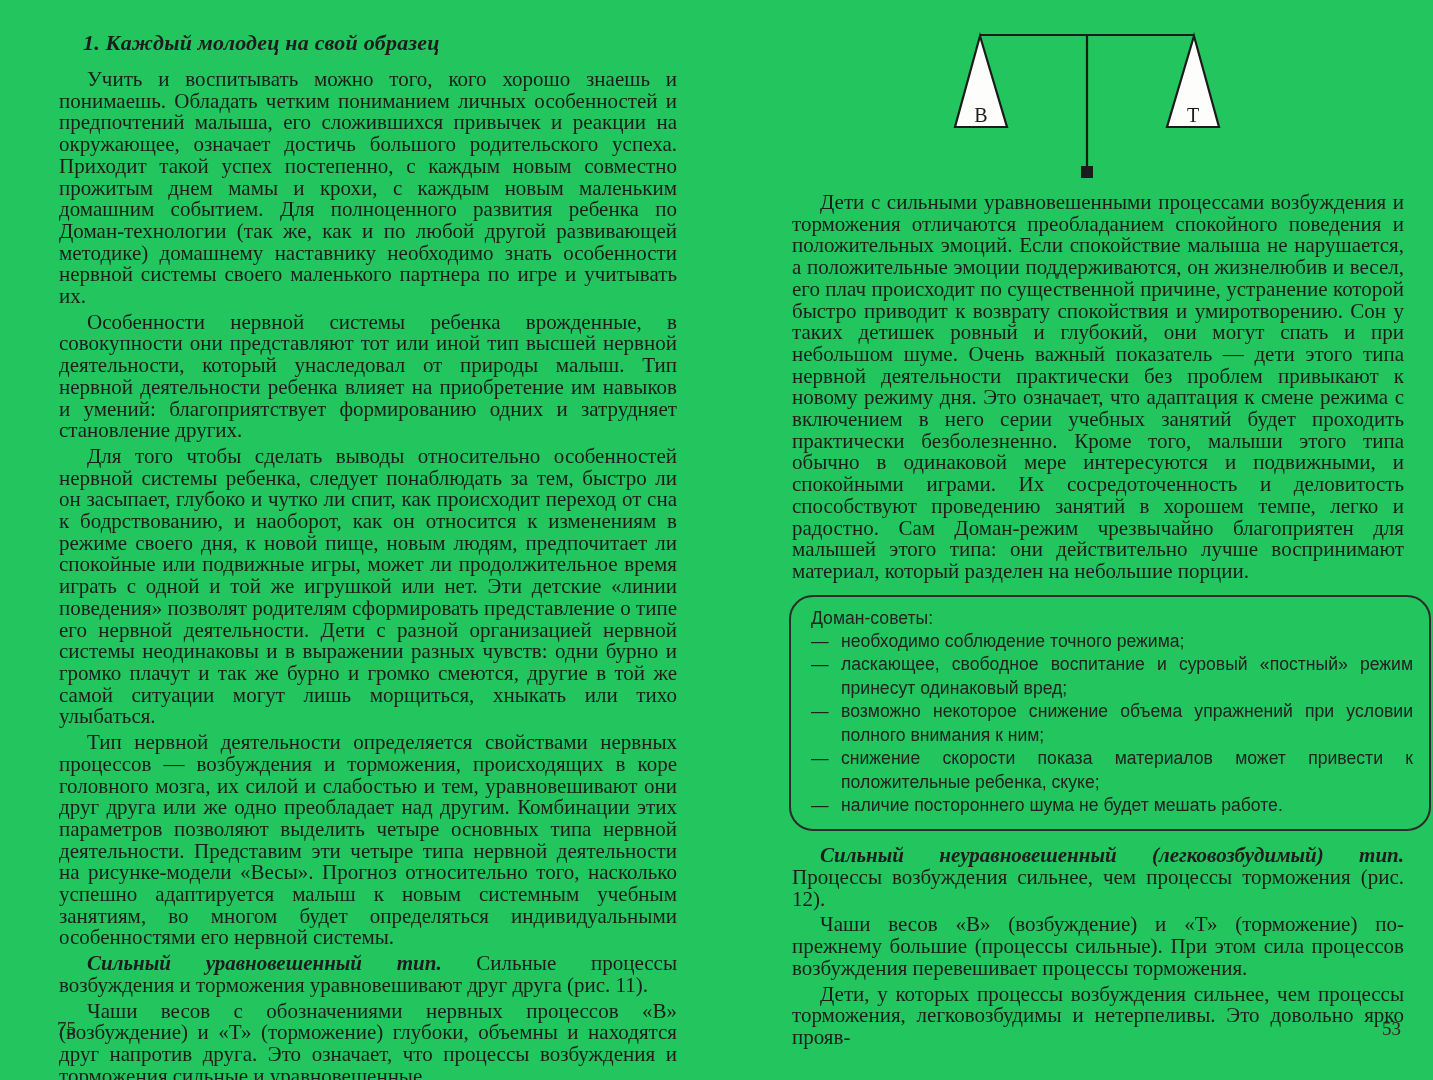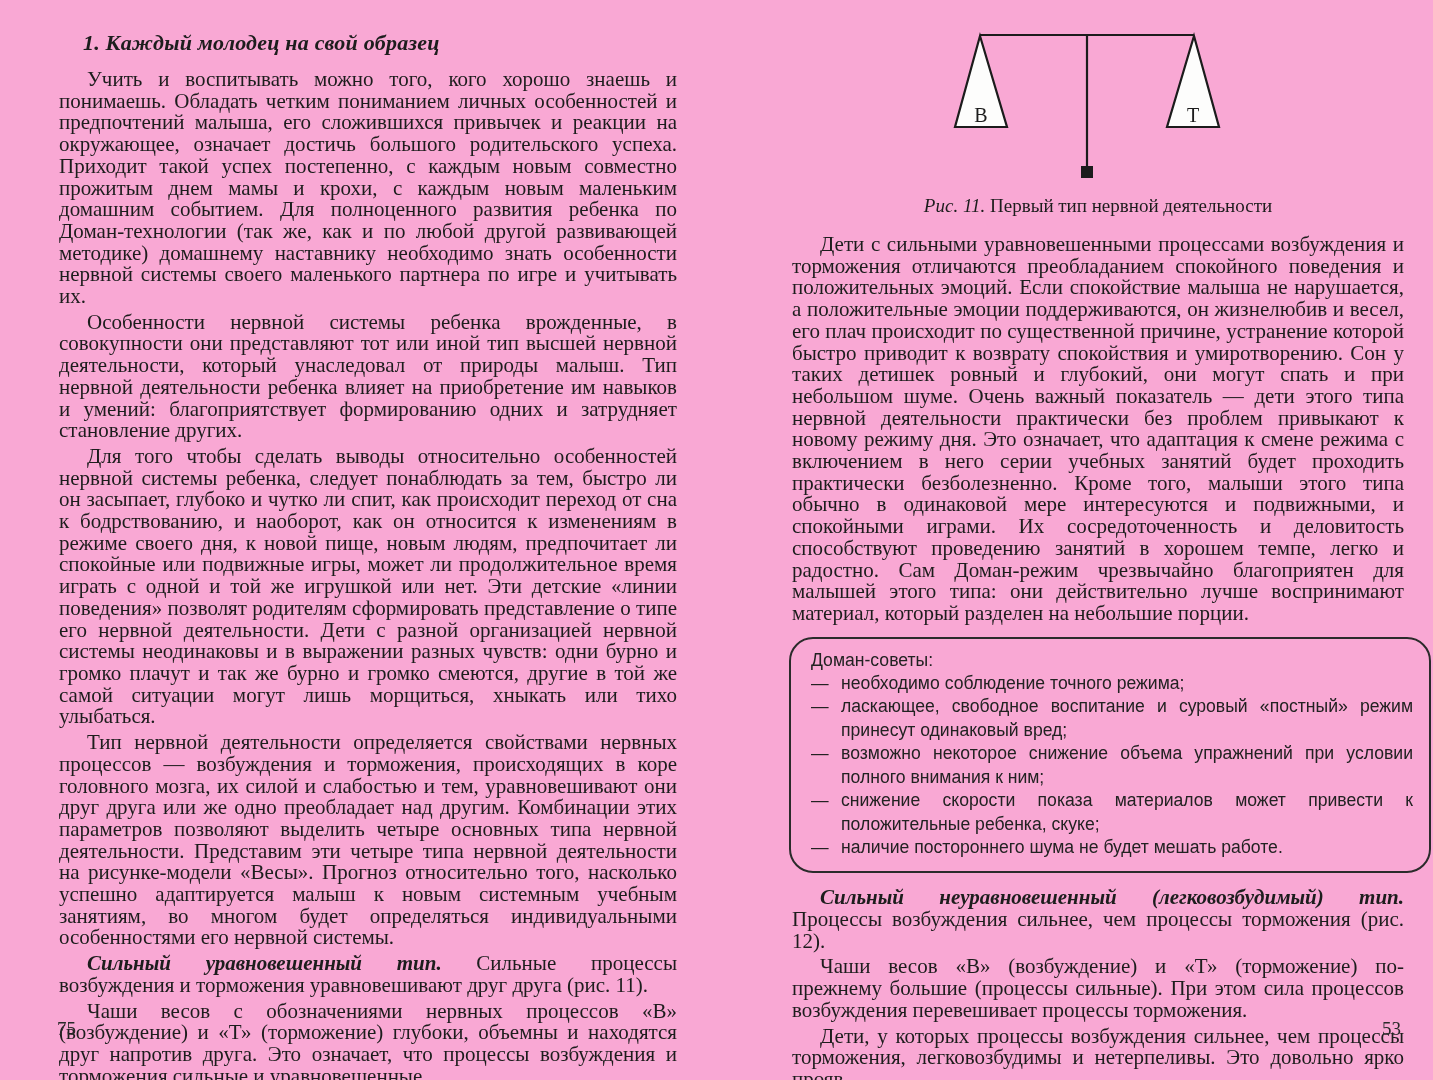--- a/index.html
+++ b/index.html
@@ -9,21 +9,21 @@
     height: 1080px;
     background: #fdfdfc;
     overflow: hidden;
     font-family: "Liberation Serif", "DejaVu Serif", serif;
     color: #1d1d1d;
   }
   .spread {
     position: relative;
     width: 1433px;
     height: 1080px;
-    background: #f9a8d4;
+    background: #22c55e;
   }
   .page {
     position: absolute;
     top: 0;
   }
   .page-left  { left: 55px;  top: 30px; width: 626px; }
   .page-right { left: 788px; top: 20px; width: 620px; }
 
   h1.section-heading {
     font-size: 22px;
@@ -119,21 +119,20 @@
         <line x1="299" y1="15" x2="299" y2="148" stroke="#1c1c1c" stroke-width="2.2"></line>
 
         <rect x="293" y="146" width="12" height="12" fill="#1c1c1c"></rect>
 
         <polygon points="192,16 219,107 167,107" fill="#fdfdfc" stroke="#1c1c1c" stroke-width="2.2"></polygon>
 
         <polygon points="406,16 431,107 379,107" fill="#fdfdfc" stroke="#1c1c1c" stroke-width="2.2"></polygon>
         <text x="193" y="102" text-anchor="middle">В</text>
         <text x="405" y="102" text-anchor="middle">Т</text>
       </svg>
-      <div class="figure-caption"><span class="cap-italic">Рис. 11.</span><span> Первый тип нервной деятельности</span></div>
     </div>
 
     <p class="body-par">Дети с сильными уравновешенными процессами возбуждения и торможения отличаются преобладанием спокойного поведения и положительных эмоций. Если спокойствие малыша не нарушается, а положительные эмоции поддерживаются, он жизнелюбив и весел, его плач происходит по существенной причине, устранение которой быстро приводит к возврату спокойствия и умиротворению. Сон у таких детишек ровный и глубокий, они могут спать и при небольшом шуме. Очень важный показатель — дети этого типа нервной деятельности практически без проблем привыкают к новому режиму дня. Это означает, что адаптация к смене режима с включением в него серии учебных занятий будет проходить практически безболезненно. Кроме того, малыши этого типа обычно в одинаковой мере интересуются и подвижными, и спокойными играми. Их сосредоточенность и деловитость способствуют проведению занятий в хорошем темпе, легко и радостно. Сам Доман-режим чрезвычайно благоприятен для малышей этого типа: они действительно лучше воспринимают материал, который разделен на небольшие порции.</p>
 
     <div class="advice-box">
       <div class="advice-title">Доман-советы:</div>
       <div class="advice-item"><span class="marker">—</span><span>необходимо соблюдение точного режима;</span></div>
       <div class="advice-item"><span class="marker">—</span><span>ласкающее, свободное воспитание и суровый «постный» режим принесут одинаковый вред;</span></div>
       <div class="advice-item"><span class="marker">—</span><span>возможно некоторое снижение объема упражнений при условии полного внимания к ним;</span></div>
       <div class="advice-item"><span class="marker">—</span><span>снижение скорости показа материалов может привести к положительные ребенка, скуке;</span></div>

